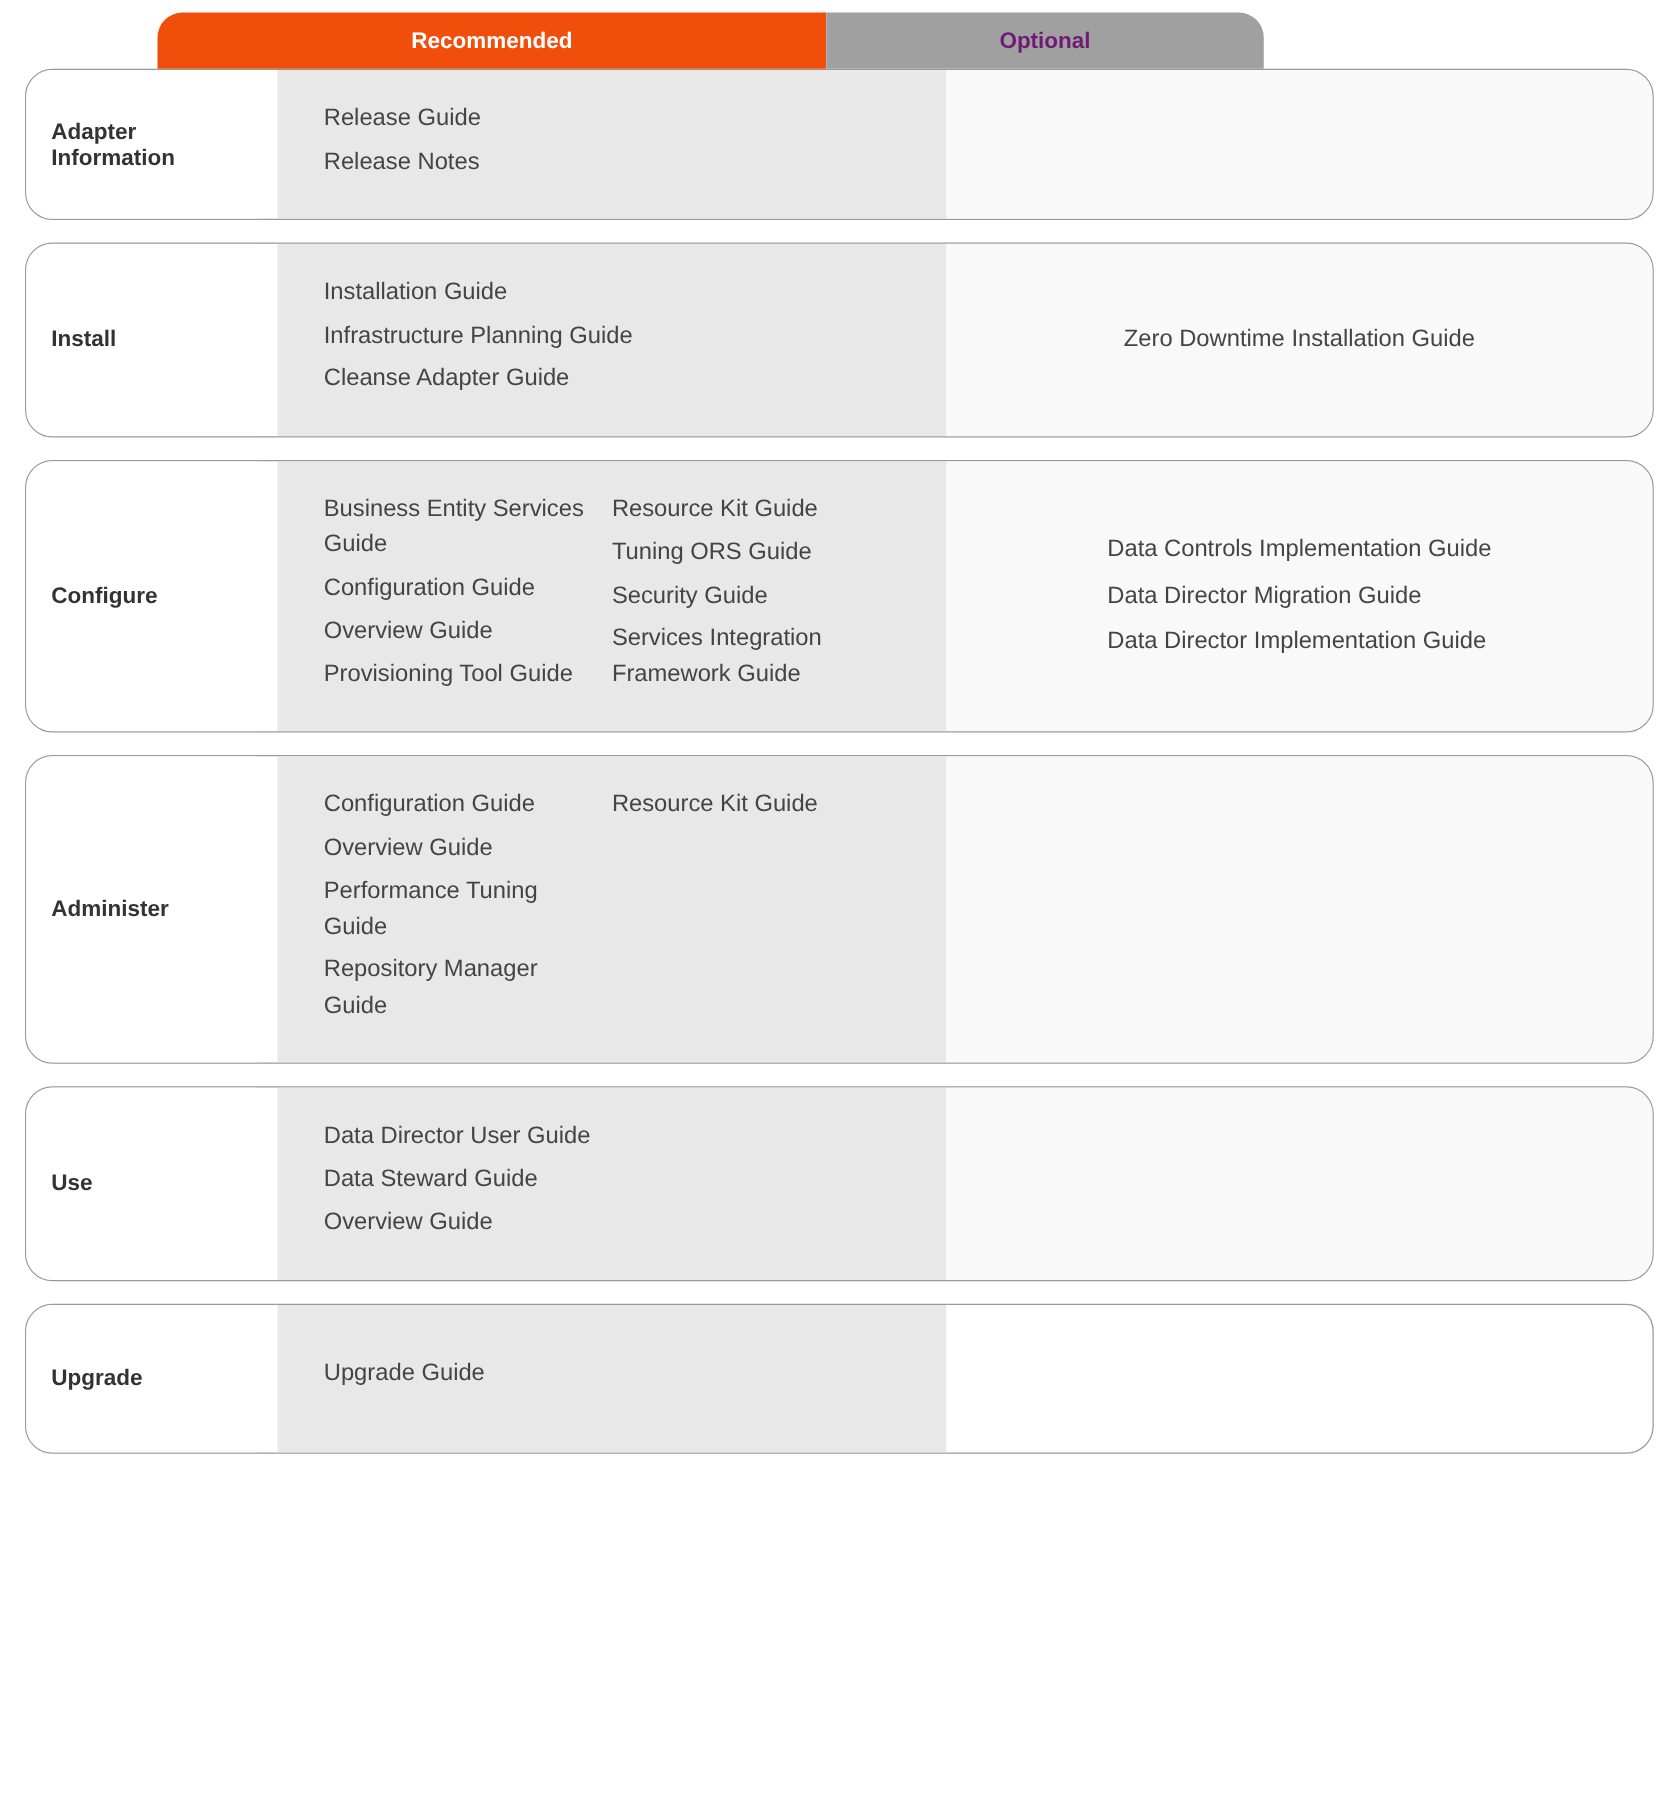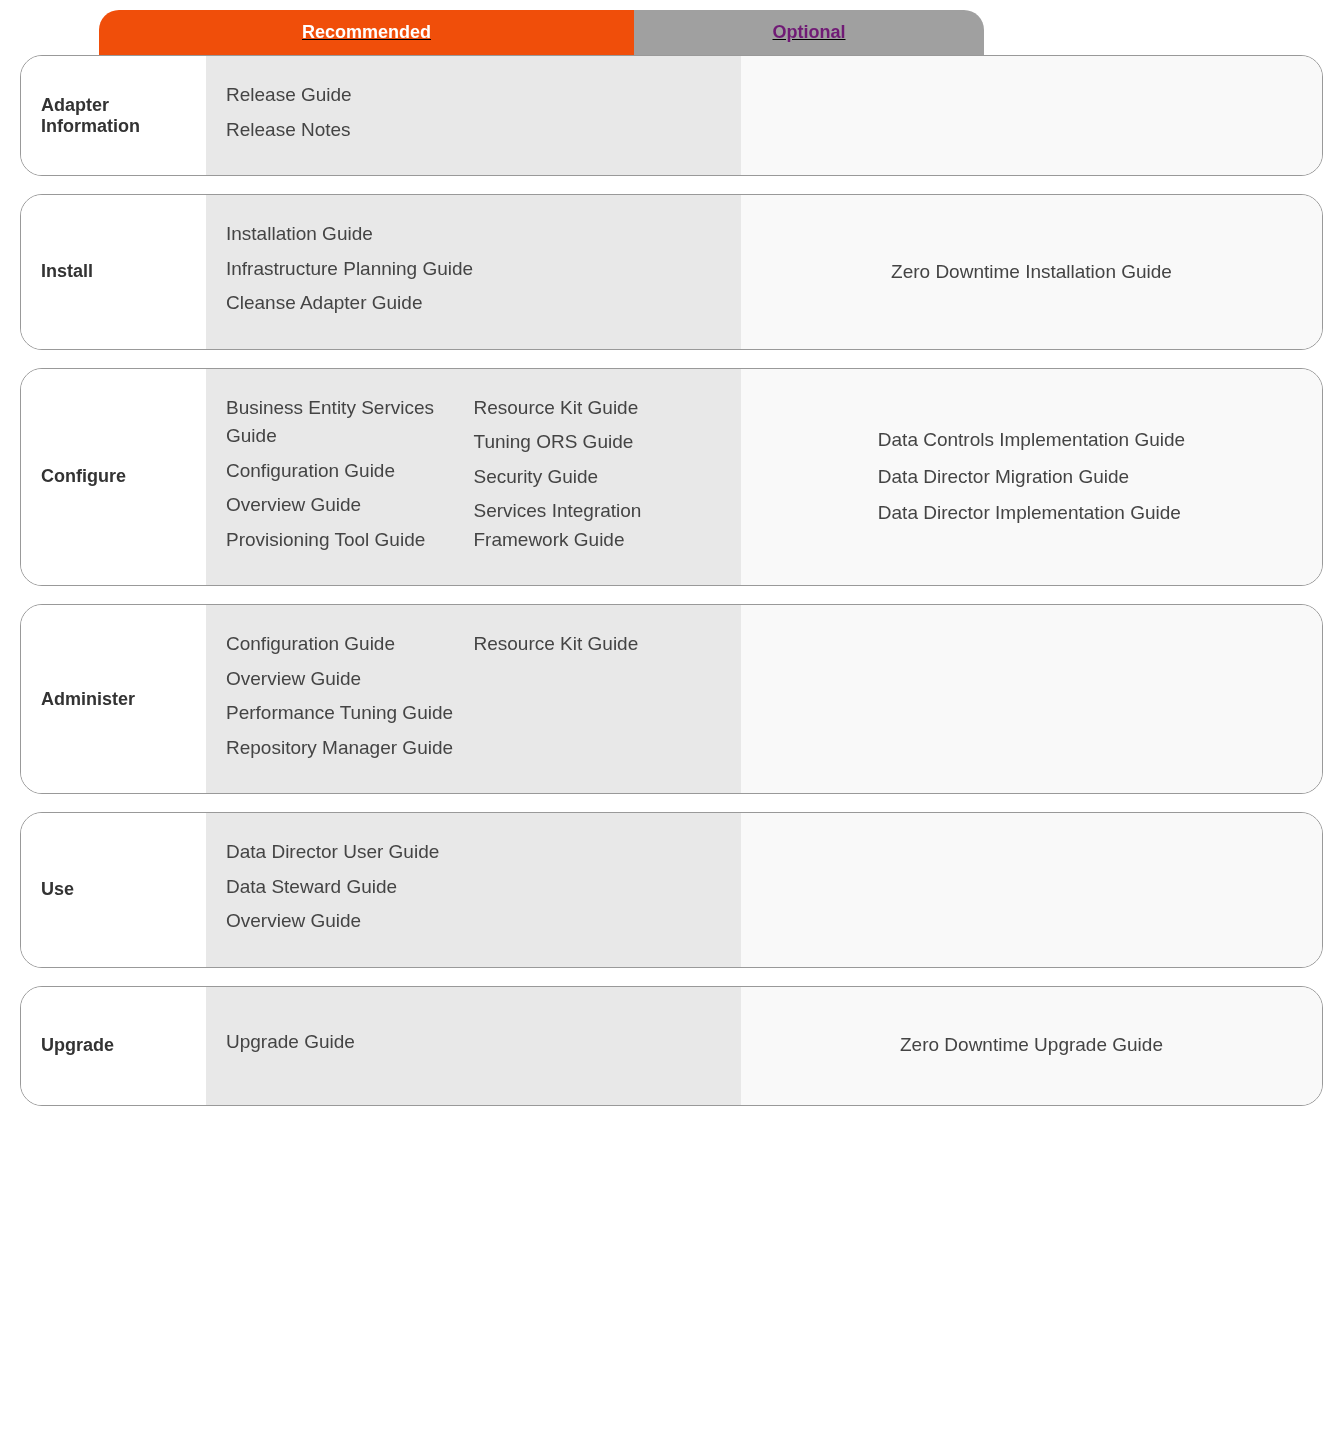--- a/index.html
+++ b/index.html
@@ -5,23 +5,22 @@
     * { box-sizing: border-box; margin: 0; padding: 0; }
     body {
       font-family: Arial, sans-serif;
       background: #fff;
       padding: 10px 20px 40px 20px;
       width: 1343px;
     }
 
     .header-row {
       display: flex;
-      margin-left: 79px;
+      margin-left: 106px;
       margin-bottom: 0px;
-      text-decoration: underline;
     }
 
     .header-recommended {
       flex: 0 0 535px;
       background: #f04e0a;
       color: white;
       font-weight: bold;
       font-size: 18px;
       text-align: center;
       padding: 12px 0;
@@ -57,24 +56,25 @@
       padding: 20px 15px 20px 20px;
       font-weight: bold;
       font-size: 18px;
       color: #333;
       background: #fff;
     }
 
     .section-recommended {
       flex: 0 0 535px;
       background: #e8e8e8;
-      padding: 25px 20px;
+      padding: 25px 37px;
       display: flex;
       flex-wrap: wrap;
       align-content: center;
+      margin-left: 16px;
     }
 
     .recommended-col {
       flex: 0 0 50%;
       padding-right: 10px;
     }
 
     .recommended-col.full {
       flex: 0 0 100%;
     }
@@ -195,19 +195,14 @@
       </div>
       <div class="section-optional"></div>
     </div>
     <div class="section-row">
       <div class="section-label">Upgrade</div>
       <div class="section-recommended">
         <div class="recommended-col full">
           <p class="item">Upgrade Guide</p>
         </div>
       </div>
-      <div class="section-optional">
-        <div class="optional-inner">
-          <p class="item-link">Zero Downtime Upgrade Guide</p>
-        </div>
-      </div>
     </div>
   </div>
 
 </body></html>

